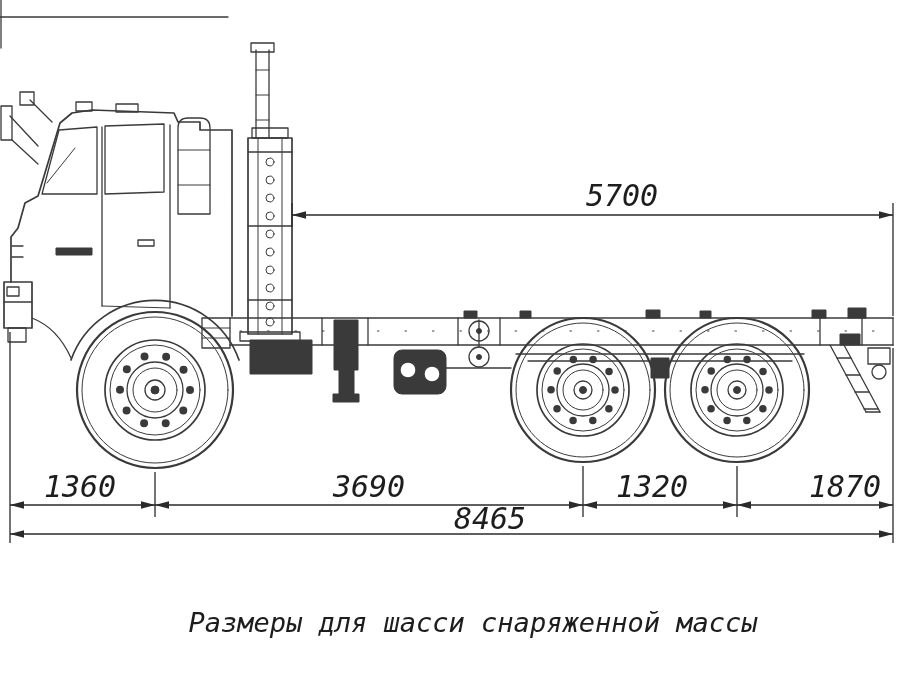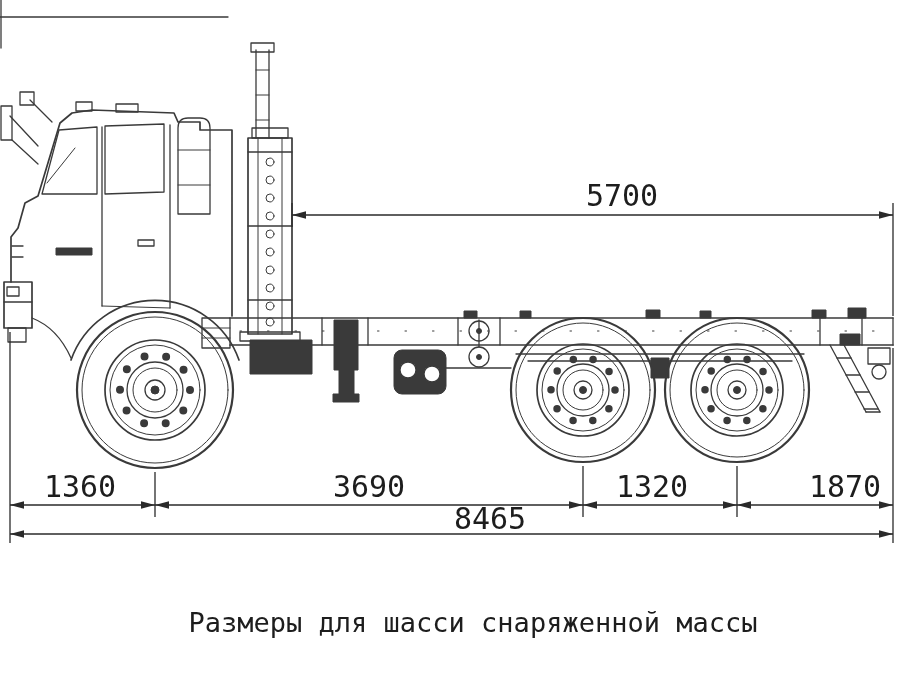--- a/index.html
+++ b/index.html
@@ -1,17 +1,17 @@
 <!DOCTYPE html>
 <html><head>
 <meta charset="utf-8">
 <style>
   html,body{margin:0;padding:0;background:#ffffff;}
   body{width:900px;height:700px;font-family:"DejaVu Sans Mono","Liberation Mono",monospace;}
-  .stage{position:relative;width:900px;height:680px;background:#fff;overflow:hidden;}
+  .stage{position:relative;width:900px;height:680px;background:#fff;overflow:hidden;font-style:italic;}
   svg{display:block;}
   .ln{fill:none;stroke:#3a3a3a;stroke-width:1.3;stroke-linecap:round;stroke-linejoin:round;}
   .thick{stroke-width:2.2;}
   .med{stroke-width:1.7;}
   .thin{stroke-width:1;}
   .fillpart{fill:#3a3a3a;stroke:#3a3a3a;stroke-width:1;stroke-linejoin:round;}
   .whitefill{fill:#ffffff;stroke:#3a3a3a;stroke-width:1.3;}
   .dim{fill:none;stroke:#2a2a2a;stroke-width:1.3;}
   .arrow{fill:#2a2a2a;stroke:none;}
   .dimtext{font-family:"DejaVu Sans Mono","Liberation Mono",monospace;font-size:30px;fill:#1d1d1d;text-anchor:middle;}

